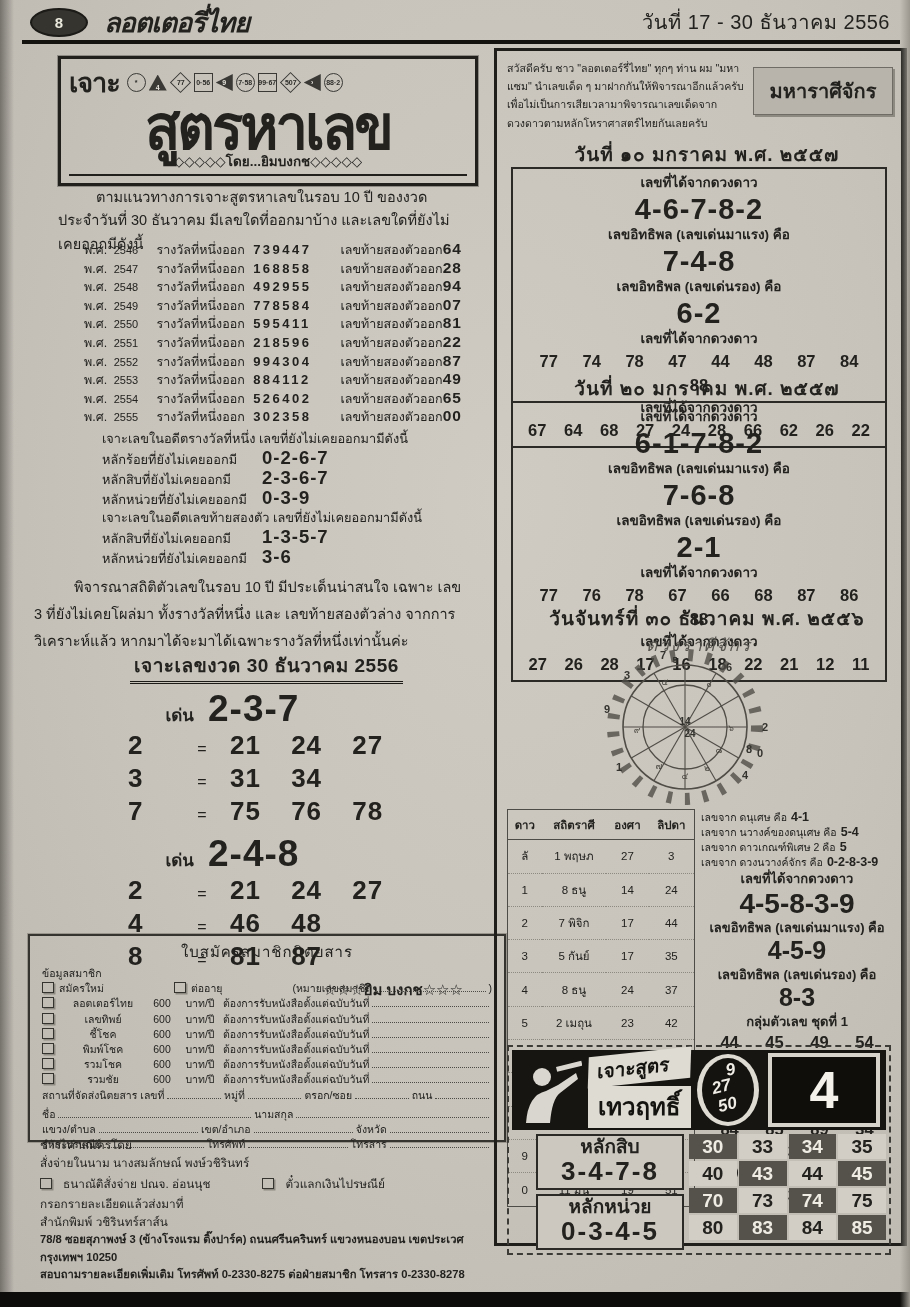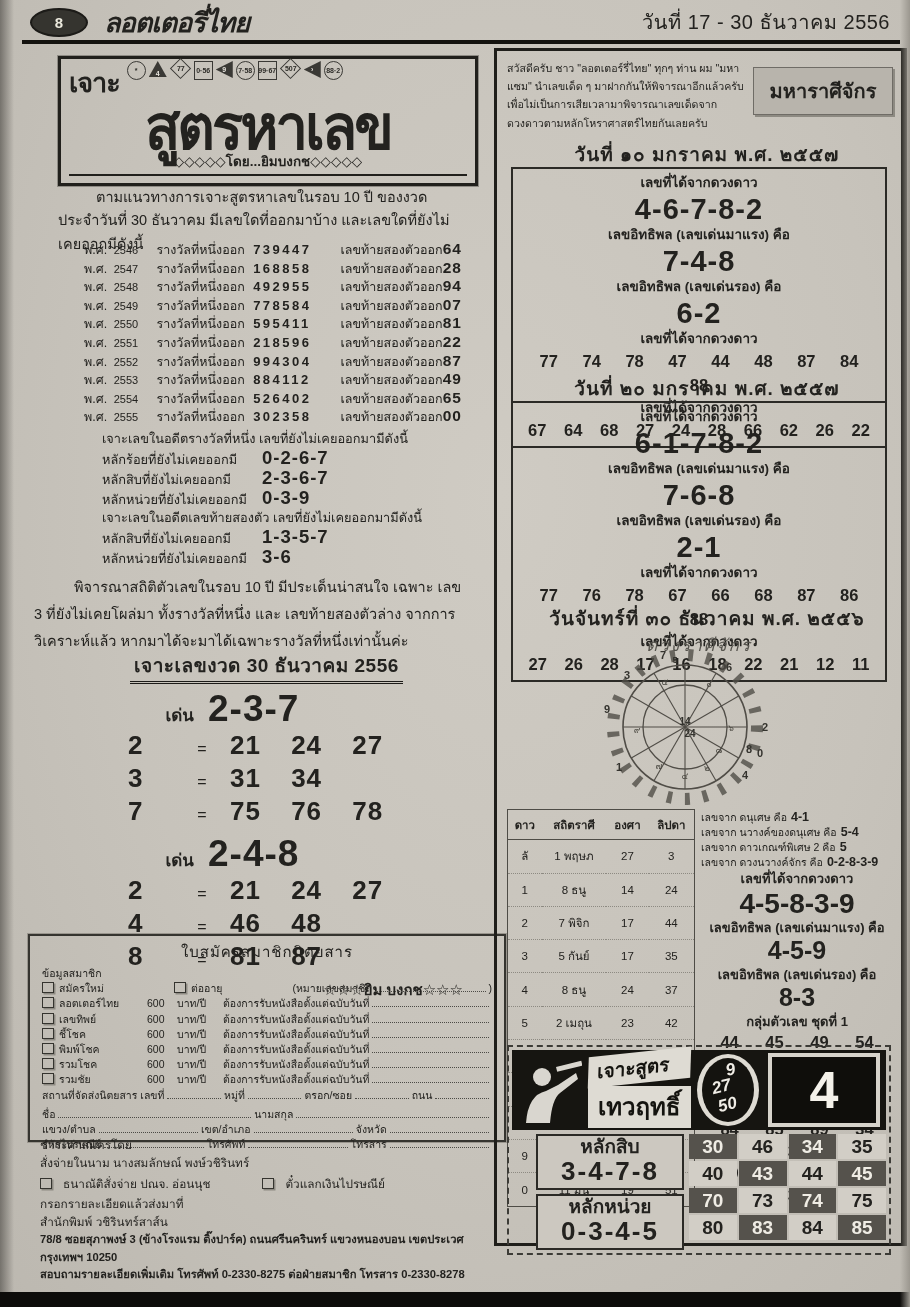--- a/index.html
+++ b/index.html
@@ -14,21 +14,21 @@
   
   .hdr{top:6px;left:30px;right:20px;height:32px;display:flex;align-items:center;}
   .pgnum{width:54px;height:25px;background:#35342f;border:2px solid #1c1b18;border-radius:50%;
     color:#eceade;display:flex;align-items:center;justify-content:center;font-size:15px;font-weight:bold;}
   .brand{margin-left:16px;font-size:27px;font-weight:900;font-style:italic;letter-spacing:-1px;}
   .hdate{margin-left:auto;font-size:20px;letter-spacing:.5px;}
   .hrule{top:40px;left:22px;right:10px;height:4px;background:#14130f;}
   .botbar{left:0;right:0;top:1292px;height:15px;background:#0d0c0a;}
   
   .logobox{top:56px;left:58px;width:398px;height:122px;border:3px solid #21201c;box-shadow:0 0 0 1px #8e8b84;padding:2px 8px 0 8px;}
-  .lg-row{display:flex;align-items:flex-start;gap:3px;}
+  .lg-row{display:flex;align-items:center;gap:3px;}
   .lg-pre{font-size:27px;font-weight:900;margin-right:4px;letter-spacing:-1px;}
   .shp{display:inline-flex;align-items:center;justify-content:center;width:17px;height:17px;
     font-size:7px;font-weight:bold;color:#2c2b27;border:1.4px solid #3a3935;}
   .shp.cir{border-radius:50%;}
   .shp.dia{transform:rotate(45deg);width:13px;height:13px;margin:0 3px;}
   .shp.dia>i{transform:rotate(-45deg);font-style:normal;}
   .shp.tri{clip-path:polygon(50% 0,100% 100%,0 100%);background:#3a3935;color:#e8e5de;border:none;width:18px;height:16px;align-items:flex-end;}
   .shp.tri2{clip-path:polygon(0 50%,100% 0,100% 100%);background:#3a3935;color:#e8e5de;border:none;}
   .lg-title{font-size:58px;font-weight:900;letter-spacing:-3px;text-align:center;line-height:.92;margin-top:-4px;transform:scaleY(1.08);}
   .lg-by{font-size:13.5px;font-weight:bold;text-align:center;border-bottom:2.5px solid #21201c;padding-bottom:2px;margin-top:-3px;}
@@ -55,21 +55,21 @@
   .pk-hot .hl{width:72px;text-align:right;font-size:17px;font-weight:bold;padding-right:14px;}
   .pk-hot .hv{font-size:37px;font-weight:900;letter-spacing:1px;}
   .pk-row{display:flex;align-items:baseline;height:33px;}
   .pk-row .d{width:46px;font-size:26px;font-weight:900;padding-left:6px;}
   .pk-row .eq{width:56px;font-size:16px;text-align:center;}
   .pk-row .ns{font-size:26px;font-weight:900;word-spacing:22px;letter-spacing:1px;}
   .pk-sign{text-align:right;font-size:15px;font-weight:bold;margin-top:4px;padding-right:4px;}
   
   .formbox{top:934px;left:28px;width:450px;height:196px;border:2px solid #35342f;box-shadow:0 0 0 1px #99958d;padding:4px 12px;font-size:10.5px;}
   .f-title{text-align:center;font-size:15px;letter-spacing:1px;margin-bottom:1px;}
-  .f-line{display:flex;align-items:baseline;height:15.2px;}
+  .f-line{display:flex;align-items:baseline;height:15.2px;text-align:center;}
   .cb{flex:none;width:10px;height:9px;border:1.3px solid #35342f;box-shadow:1.5px 1.5px 0 #8d8a82;display:inline-block;margin-right:5px;align-self:center;}
   .dots{flex:1;min-width:10px;border-bottom:1.2px dotted #4c4b46;height:10px;margin:0 3px;}
   .f-mag{width:88px;}
   .f-price{width:30px;}
   .f-unit{width:46px;}
   .gap{width:70px;}
   
   .pay{top:1136px;left:40px;width:438px;font-size:11.8px;line-height:1.55;}
   .pay .b2{font-weight:bold;font-size:11.2px;}
   .pay .opt{display:flex;align-items:center;gap:6px;margin:2px 0;}
@@ -635,21 +635,21 @@
             <div class="al">หลักสิบ</div>
             <div class="av">3-4-7-8</div>
           </div>
           <div class="albox">
             <div class="al">หลักหน่วย</div>
             <div class="av">0-3-4-5</div>
           </div>
         </div>
         <div class="adgrid">
           <div class="cell dk">30</div>
-          <div class="cell lt">46</div>
+          <div class="cell lt">33</div>
           <div class="cell dk">34</div>
           <div class="cell lt">35</div>
           <div class="cell lt">40</div>
           <div class="cell dk">43</div>
           <div class="cell lt">44</div>
           <div class="cell dk">45</div>
           <div class="cell dk">70</div>
           <div class="cell lt">73</div>
           <div class="cell dk">74</div>
           <div class="cell lt">75</div>

